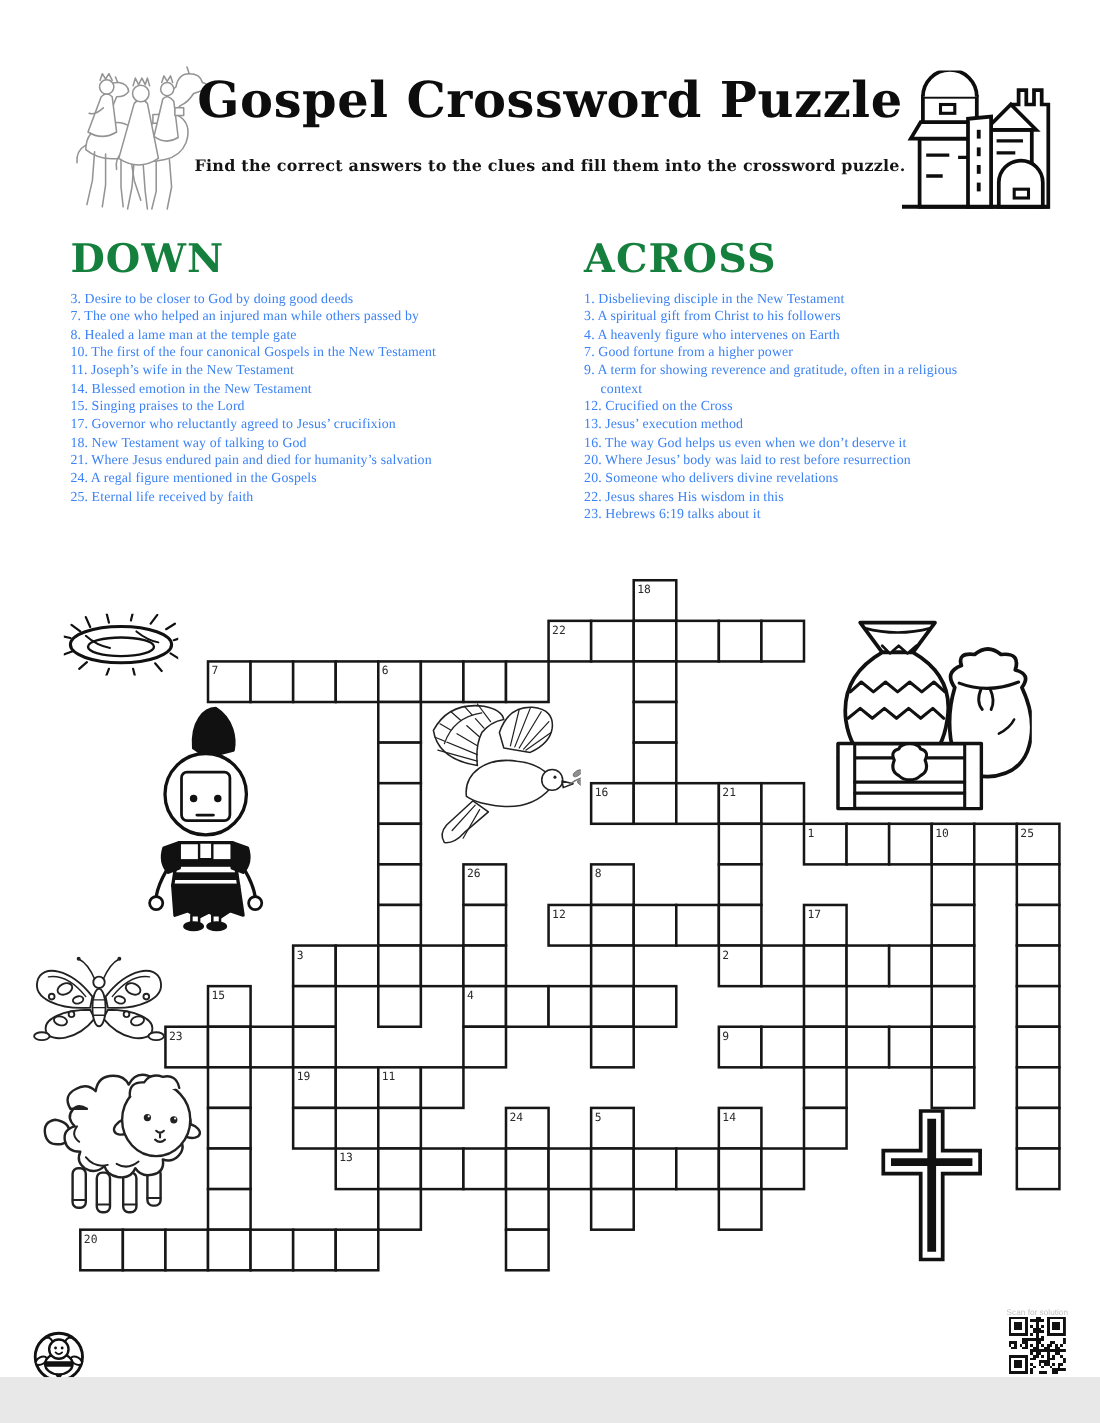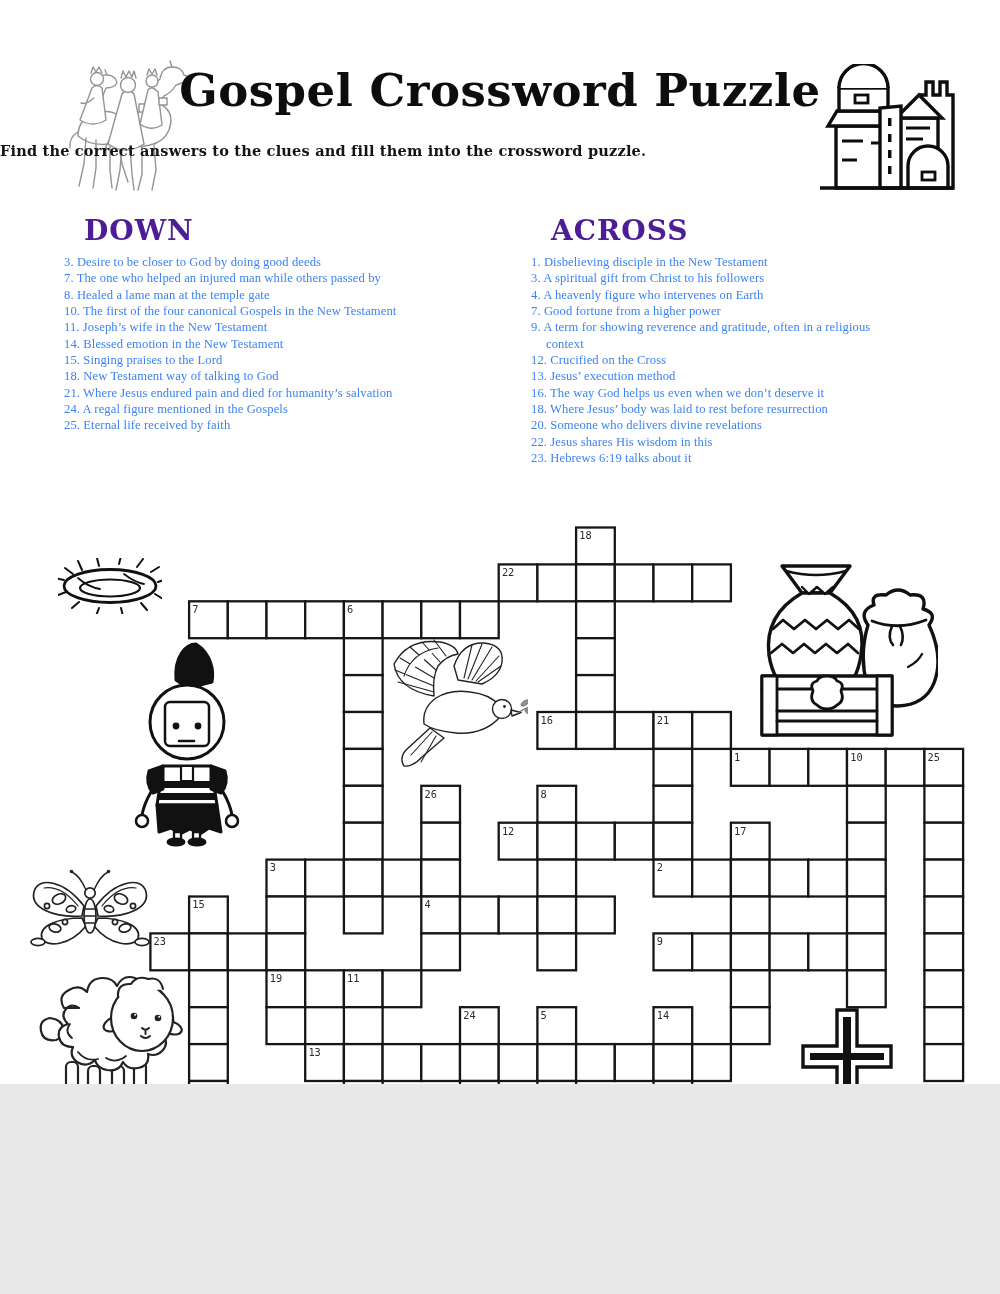--- a/index.html
+++ b/index.html
@@ -1,38 +1,38 @@
 <!DOCTYPE html>
 <html><head>
 <meta charset="utf-8">
 <style>
   * { margin:0; padding:0; box-sizing:border-box; }
   html,body { background:#e8e8e8; }
   .page {
-    position:relative; width:1000px; height:1084px; margin:0 auto;
+    position:relative; width:1000px; height:1252px; margin:0 auto;
     background:#ffffff; overflow:hidden; color:#111;
     font-family:"Liberation Serif", serif;
   }
   .deco { position:absolute; }
   .title {
     position:absolute; left:0; top:64px; width:100%;
     text-align:center; font-family:"DejaVu Serif", serif;
     font-weight:bold; font-size:45px; letter-spacing:0.5px; color:#0d0d0d;
   }
   .subtitle {
     position:absolute; left:0; top:142px; width:100%;
-    text-align:left; font-family:"DejaVu Serif", serif;
+    text-align:center; font-family:"DejaVu Serif", serif;
     font-size:14.5px; font-weight:bold; color:#141414; letter-spacing:0.2px;
   }
   .clue-col { position:absolute; top:214px; }
   .clue-col.down { left:64px; width:440px; }
   .clue-col.across { left:531px; width:378px; }
   .clue-heading {
     font-family:"DejaVu Serif", serif; font-weight:bold;
-    font-size:28px; letter-spacing:1px; color:#4c1d95;margin-left:20px;
+    font-size:36px; letter-spacing:1px; color:#15803d;
   }
   .clue-list { margin-top:7px; }
   .clue {
     font-family:"Liberation Serif", serif; font-size:12.6px;
     line-height:16.35px; color:#3b82f6;
     padding-left:15px; text-indent:-15px; letter-spacing:0.1px;
   }
   .grid-svg { position:absolute; left:0; top:0; width:1000px; height:1294px; }
   .cw-cell { fill:#ffffff; stroke:#161616; stroke-width:2.3; }
   .cw-num {
@@ -118,38 +118,39 @@
   <div class="clue-col down">
     <div class="clue-heading">DOWN</div>
     <div class="clue-list">
         <div class="clue">3. Desire to be closer to God by doing good deeds</div>
         <div class="clue">7. The one who helped an injured man while others passed by</div>
         <div class="clue">8. Healed a lame man at the temple gate</div>
         <div class="clue">10. The first of the four canonical Gospels in the New Testament</div>
         <div class="clue">11. Joseph’s wife in the New Testament</div>
         <div class="clue">14. Blessed emotion in the New Testament</div>
         <div class="clue">15. Singing praises to the Lord</div>
+        <div class="clue">17. Governor who reluctantly agreed to Jesus’ crucifixion</div>
         <div class="clue">18. New Testament way of talking to God</div>
         <div class="clue">21. Where Jesus endured pain and died for humanity’s salvation</div>
         <div class="clue">24. A regal figure mentioned in the Gospels</div>
         <div class="clue">25. Eternal life received by faith</div>
       </div>
   </div>
   <div class="clue-col across">
     <div class="clue-heading">ACROSS</div>
     <div class="clue-list">
         <div class="clue">1. Disbelieving disciple in the New Testament</div>
         <div class="clue">3. A spiritual gift from Christ to his followers</div>
         <div class="clue">4. A heavenly figure who intervenes on Earth</div>
         <div class="clue">7. Good fortune from a higher power</div>
         <div class="clue">9. A term for showing reverence and gratitude, often in a religious context</div>
         <div class="clue">12. Crucified on the Cross</div>
         <div class="clue">13. Jesus’ execution method</div>
         <div class="clue">16. The way God helps us even when we don’t deserve it</div>
-        <div class="clue">18. Where Jesus’ body was laid to rest before resurrection</div>
+        <div class="clue">20. Where Jesus’ body was laid to rest before resurrection</div>
         <div class="clue">20. Someone who delivers divine revelations</div>
         <div class="clue">22. Jesus shares His wisdom in this</div>
         <div class="clue">23. Hebrews 6:19 talks about it</div>
       </div>
   </div>
 
   <svg id="grid-svg" class="grid-svg" viewBox="0 0 1000 1294">
       <rect x="576.1" y="527.5" width="38.7" height="36.9" class="cw-cell"></rect>
       <text x="579.3" y="539.3" class="cw-num">18</text>
       <rect x="498.7" y="564.4" width="38.7" height="36.9" class="cw-cell"></rect>

